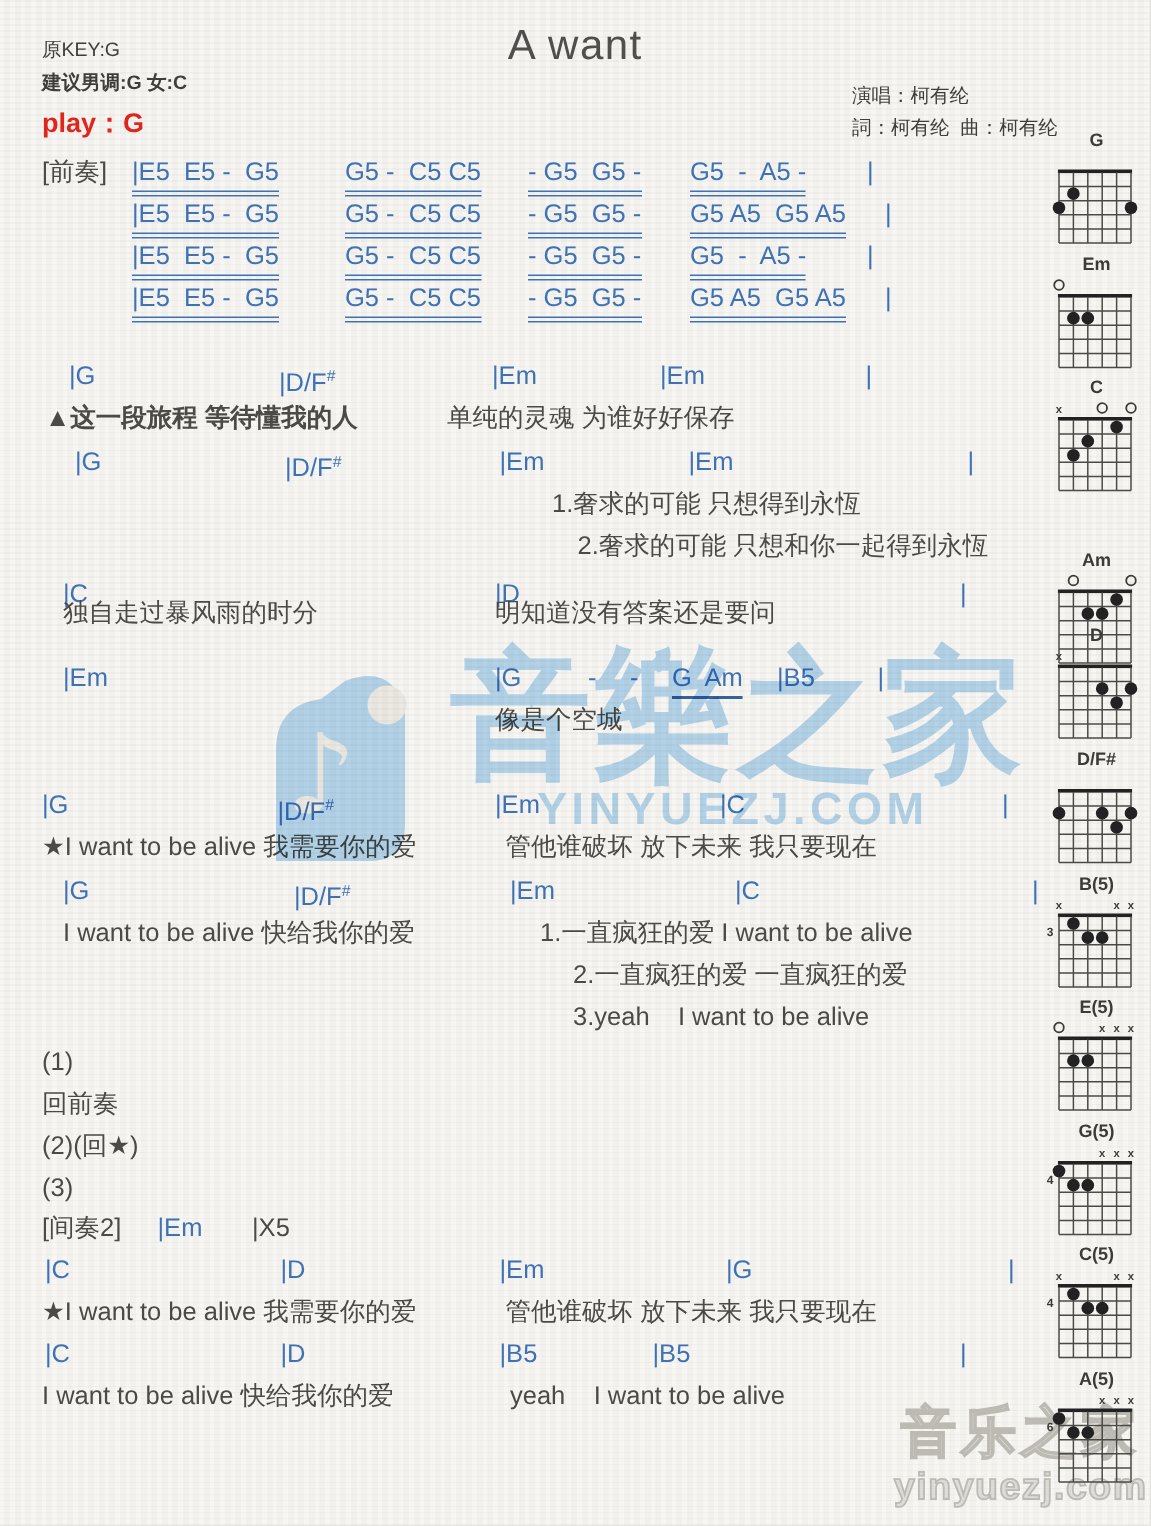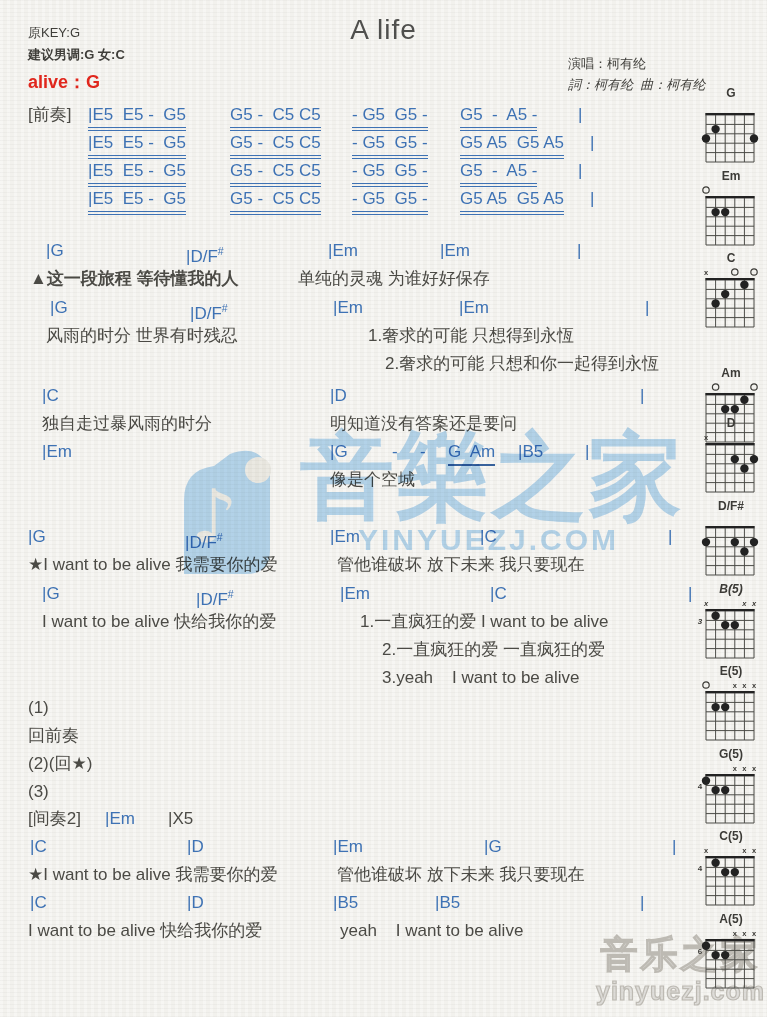--- a/index.html
+++ b/index.html
@@ -12,21 +12,21 @@
     font-family: "Liberation Sans", "DejaVu Sans", sans-serif;
     color:#4b4a45;
   }
   .title { position:absolute; top:14px; left:0; width:767px; text-align:center; font-size:28px; color:#4f4f4d; letter-spacing:1px; z-index:2;}
   .meta { position:absolute; left:28px; font-size:13px; color:#3f3e3a; z-index:2; white-space:pre;}
   .meta1 { top:24px; }
   .meta2 { top:46px; font-weight:bold;}
   .play-line { position:absolute; left:28px; top:70px; font-size:18px; font-weight:bold; color:#e0261c; z-index:2; white-space:pre;}
   .credit { position:absolute; left:568px; font-size:13px; color:#3f3e3a; z-index:2; white-space:pre;}
   .credit1 { top:55px; }
-  .credit2 { top:76px;font-style:italic; }
+  .credit2 { top:76px; }
 
   .sheet-body { position:absolute; inset:0; z-index:2; }
   .line { position:absolute; left:0; width:767px; height:26px; }
   .tok { position:absolute; top:0; font-size:17px; white-space:pre; line-height:22px; }
   .tok.blue { color:#3e72b4; }
   .tok.dark { color:#4b4a45; }
   .tok.dbl { border-bottom:4px double #3e72b4; padding-bottom:1px; }
   .tok.un  { border-bottom:2px solid #37619b; padding-bottom:1px; }
   .tok sup { font-size:0.62em; vertical-align:super; }
 
@@ -44,24 +44,24 @@
   .wm-corner { position:absolute; left:596px; top:934px; z-index:1; text-align:center; pointer-events:none;
                color:rgba(190,188,182,0.4); -webkit-text-stroke:1.2px #bdbab3; }
   .wm-corner-brand { font-size:37px; font-weight:bold; letter-spacing:3px; line-height:1.15; white-space:nowrap;}
   .wm-corner-site  { font-size:25px; font-weight:bold; letter-spacing:1px; white-space:nowrap;}
 </style>
 </head>
 <body>
 
 <div class="page">
 
-  <div class="title">A life</div>
+  <div class="title">A want</div>
   <div class="meta meta1">原KEY:G</div>
   <div class="meta meta2">建议男调:G 女:C</div>
-  <div class="play-line">alive：G</div>
+  <div class="play-line">play：G</div>
   <div class="credit credit1">演唱：柯有纶</div>
   <div class="credit credit2">詞：柯有纶  曲：柯有纶</div>
 
   <div class="wm-corner">
     <div class="wm-corner-brand">音乐之家</div>
     <div class="wm-corner-site">yinyuezj.com</div>
   </div>
 
   <div class="sheet-body">
       <div class="line" style="top: 104px;">
@@ -105,32 +105,31 @@
         <span class="tok dark" style="left: 298px;">单纯的灵魂 为谁好好保存</span>
       </div>
       <div class="line" style="top: 297px;">
         <span class="tok blue" style="left: 50px;">|G</span>
         <span class="tok blue" style="left: 190px;">|D/F<sup>#</sup></span>
         <span class="tok blue" style="left: 333px;">|Em</span>
         <span class="tok blue" style="left: 459px;">|Em</span>
         <span class="tok blue" style="left: 645px;">|</span>
       </div>
       <div class="line" style="top: 325px;">
-        <span class="tok dark" style="left: 46px;">风雨的时分 世界有时残忍</span>
         <span class="tok dark" style="left: 368px;">1.奢求的可能 只想得到永恆</span>
       </div>
       <div class="line" style="top: 353px;">
         <span class="tok dark" style="left: 385px;">2.奢求的可能 只想和你一起得到永恆</span>
       </div>
       <div class="line" style="top: 385px;">
         <span class="tok blue" style="left: 42px;">|C</span>
         <span class="tok blue" style="left: 330px;">|D</span>
         <span class="tok blue" style="left: 640px;">|</span>
       </div>
-      <div class="line" style="top: 413px;">
+      <div class="line" style="top: 398px;">
         <span class="tok dark" style="left: 42px;">独自走过暴风雨的时分</span>
         <span class="tok dark" style="left: 330px;">明知道没有答案还是要问</span>
       </div>
       <div class="line" style="top: 441px;">
         <span class="tok blue" style="left: 42px;">|Em</span>
         <span class="tok blue" style="left: 330px;">|G</span>
         <span class="tok blue" style="left: 392px;">-</span>
         <span class="tok blue" style="left: 420px;">-</span>
         <span class="tok blue un" style="left: 448px;">G  Am</span>
         <span class="tok blue" style="left: 518px;">|B5</span>
@@ -311,21 +310,21 @@
           <line x1="25.6" y1="14" x2="25.6" y2="61" stroke="#4a4a46" stroke-width="1"></line>
           <line x1="35.2" y1="14" x2="35.2" y2="61" stroke="#4a4a46" stroke-width="1"></line>
           <line x1="44.8" y1="14" x2="44.8" y2="61" stroke="#4a4a46" stroke-width="1"></line>
           <line x1="54.4" y1="14" x2="54.4" y2="61" stroke="#4a4a46" stroke-width="1"></line>
           <line x1="64" y1="14" x2="64" y2="61" stroke="#4a4a46" stroke-width="1"></line>
           <circle cx="16" cy="28.1" r="4.2" fill="#222"></circle>
           <circle cx="44.8" cy="28.1" r="4.2" fill="#222"></circle>
           <circle cx="54.4" cy="37.5" r="4.2" fill="#222"></circle>
           <circle cx="64" cy="28.1" r="4.2" fill="#222"></circle>
         </svg></div>
-      <div class="chord" style="top: 495.6px; font-style: italic;"><div class="chord-name">B(5)</div><svg width="76" height="67" viewBox="0 0 76 67">
+      <div class="chord" style="top: 495.6px;"><div class="chord-name">B(5)</div><svg width="76" height="67" viewBox="0 0 76 67">
           <text x="16" y="9" font-size="7.5" font-weight="bold" fill="#3c3b37" text-anchor="middle" font-family="Liberation Sans, sans-serif">x</text>
           <text x="54.4" y="9" font-size="7.5" font-weight="bold" fill="#3c3b37" text-anchor="middle" font-family="Liberation Sans, sans-serif">x</text>
           <text x="64" y="9" font-size="7.5" font-weight="bold" fill="#3c3b37" text-anchor="middle" font-family="Liberation Sans, sans-serif">x</text>
           <rect x="15.3" y="12" width="49.4" height="2.4" fill="#222"></rect>
           <line x1="16" y1="23.4" x2="64" y2="23.4" stroke="#4a4a46" stroke-width="1"></line>
           <line x1="16" y1="32.8" x2="64" y2="32.8" stroke="#4a4a46" stroke-width="1"></line>
           <line x1="16" y1="42.2" x2="64" y2="42.2" stroke="#4a4a46" stroke-width="1"></line>
           <line x1="16" y1="51.6" x2="64" y2="51.6" stroke="#4a4a46" stroke-width="1"></line>
           <line x1="16" y1="61" x2="64" y2="61" stroke="#4a4a46" stroke-width="1"></line>
           <line x1="16" y1="14" x2="16" y2="61" stroke="#4a4a46" stroke-width="1"></line>

